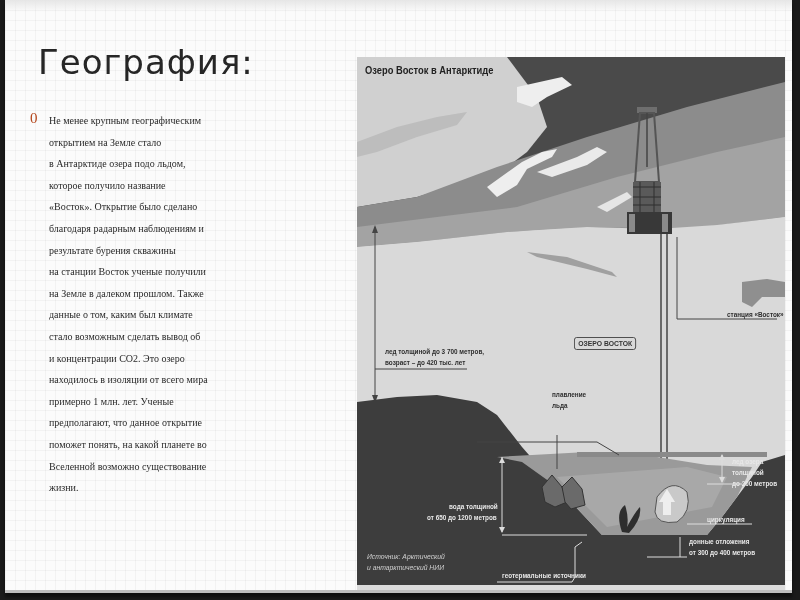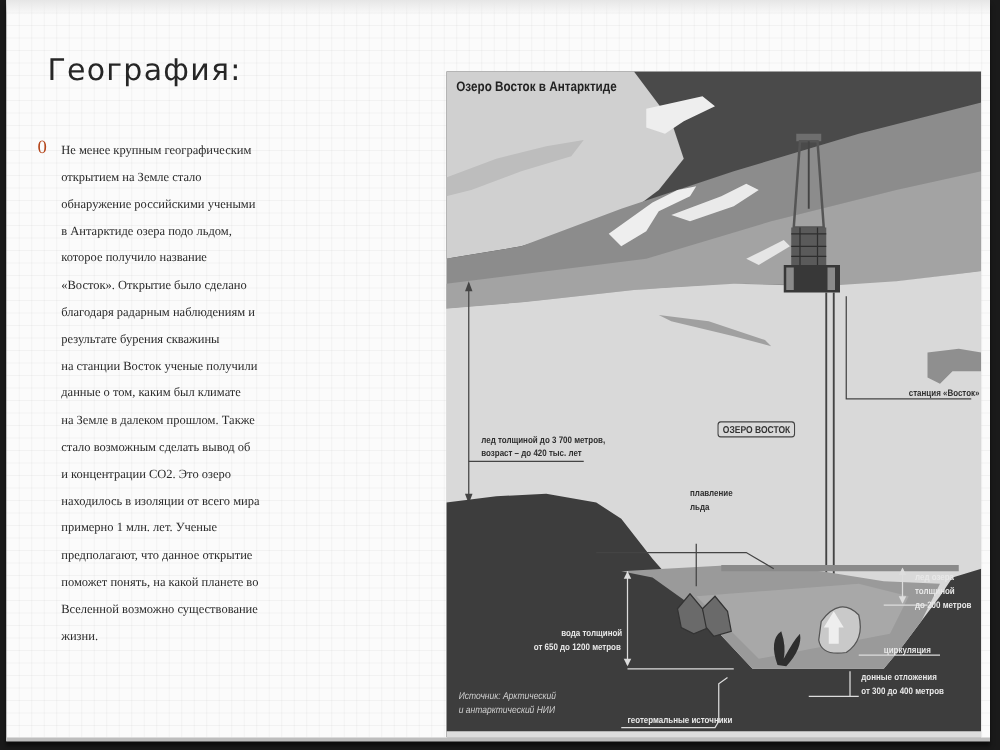--- a/index.html
+++ b/index.html
@@ -18,21 +18,21 @@
       background-size: 10px 10px;
       box-shadow: 0 4px 3px rgba(0,0,0,0.5);
       border-bottom: 3px solid #bdbdbd;
     }
     .slide-top-shade {
       position: absolute; left: 0; top: 0; right: 0; height: 12px;
       background: linear-gradient(to bottom, #e6e6e6, rgba(255,255,255,0));
     }
     .title {
       position: absolute; left: 33px; top: 42px;
-      font-family: "DejaVu Sans", sans-serif; font-size: 24px; color: #262626;
+      font-family: "DejaVu Sans", sans-serif; font-size: 34px; color: #262626;
       letter-spacing: 1px; margin: 0; font-weight: normal;
     }
     .bullet {
       position: absolute; left: 25px; top: 110px; width: 310px;
     }
     .bullet-marker {
       position: absolute; left: 0; top: 0;
       color: #b5471c; font-size: 15px; font-family: "Liberation Serif", serif;
     }
     .bullet-text {
@@ -80,29 +80,28 @@
 <div class="slide">
   <div class="slide-top-shade"></div>
 
   <h1 class="title">География:</h1>
 
   <div class="bullet">
     <span class="bullet-marker">0</span>
     <p class="bullet-text">
       <span>Не менее крупным географическим</span>
       <span>открытием на Земле стало</span>
-      <span>обнаружение российскими учеными</span>
       <span>в Антарктиде озера подо льдом,</span>
       <span>которое получило название</span>
       <span>«Восток». Открытие было сделано</span>
       <span>благодаря радарным наблюдениям и</span>
       <span>результате бурения скважины</span>
       <span>на станции Восток ученые получили</span>
+      <span>на Земле в далеком прошлом. Также</span>
       <span>данные о том, каким был климате</span>
-      <span>на Земле в далеком прошлом. Также</span>
       <span>стало возможным сделать вывод об</span>
       <span>и концентрации CO2. Это озеро</span>
       <span>находилось в изоляции от всего мира</span>
       <span>примерно 1 млн. лет. Ученые</span>
       <span>предполагают, что данное открытие</span>
       <span>поможет понять, на какой планете во</span>
       <span>Вселенной возможно существование</span>
       <span>жизни.</span>
     </p>
   </div>

